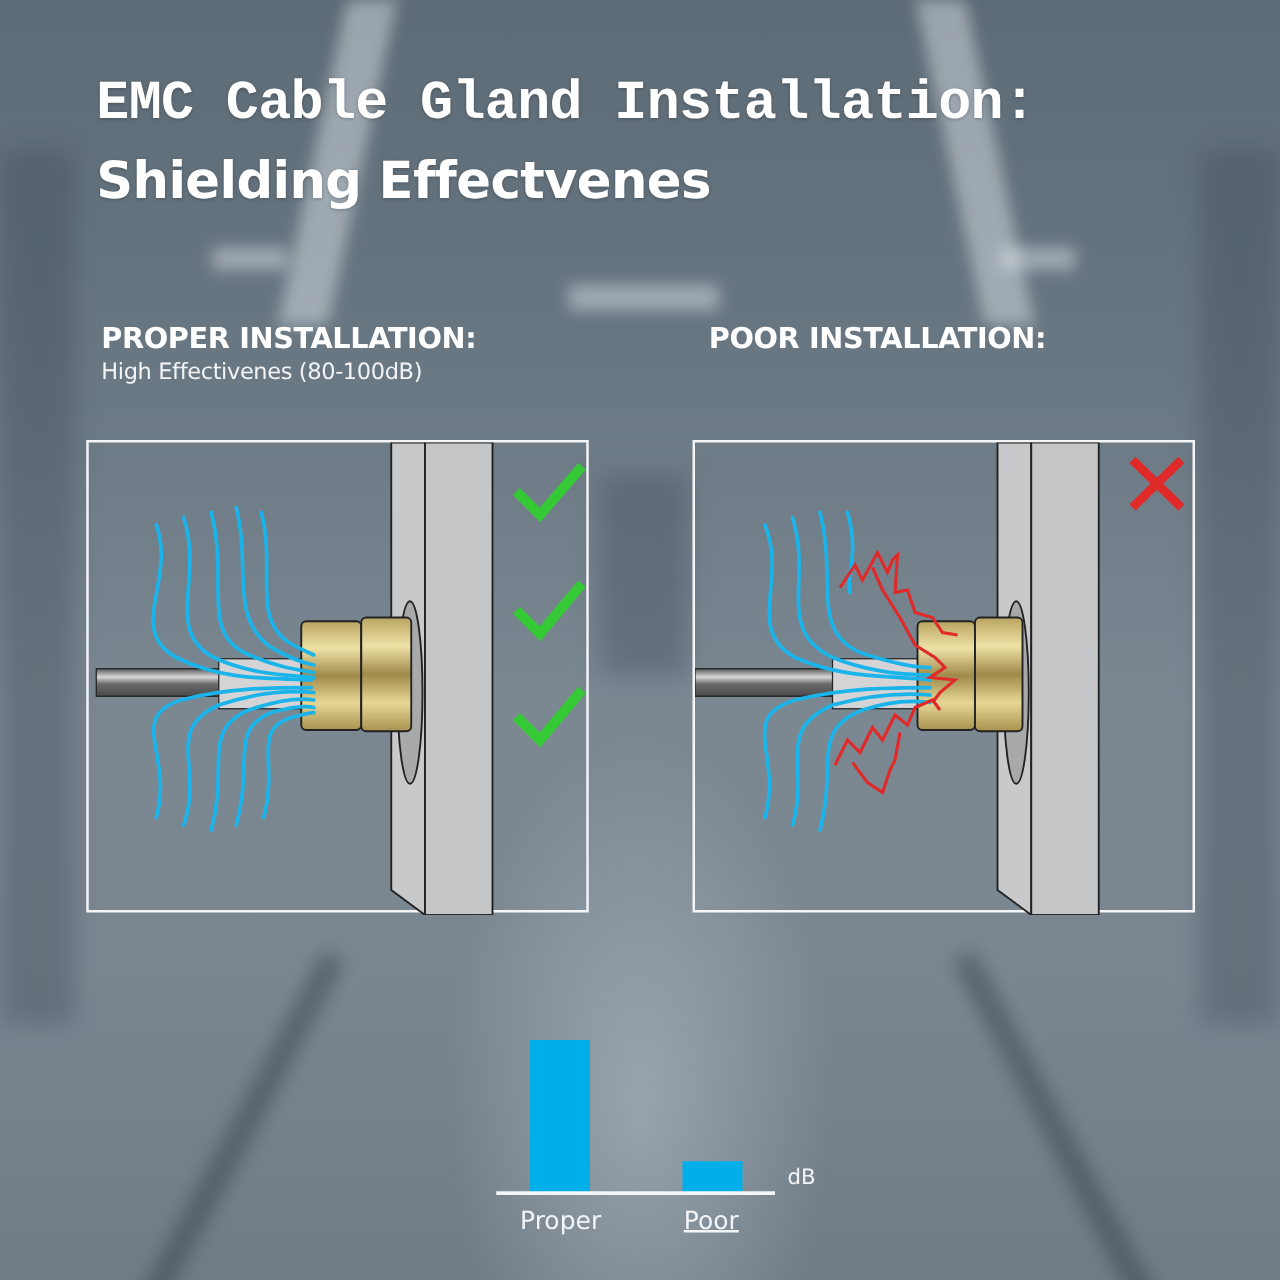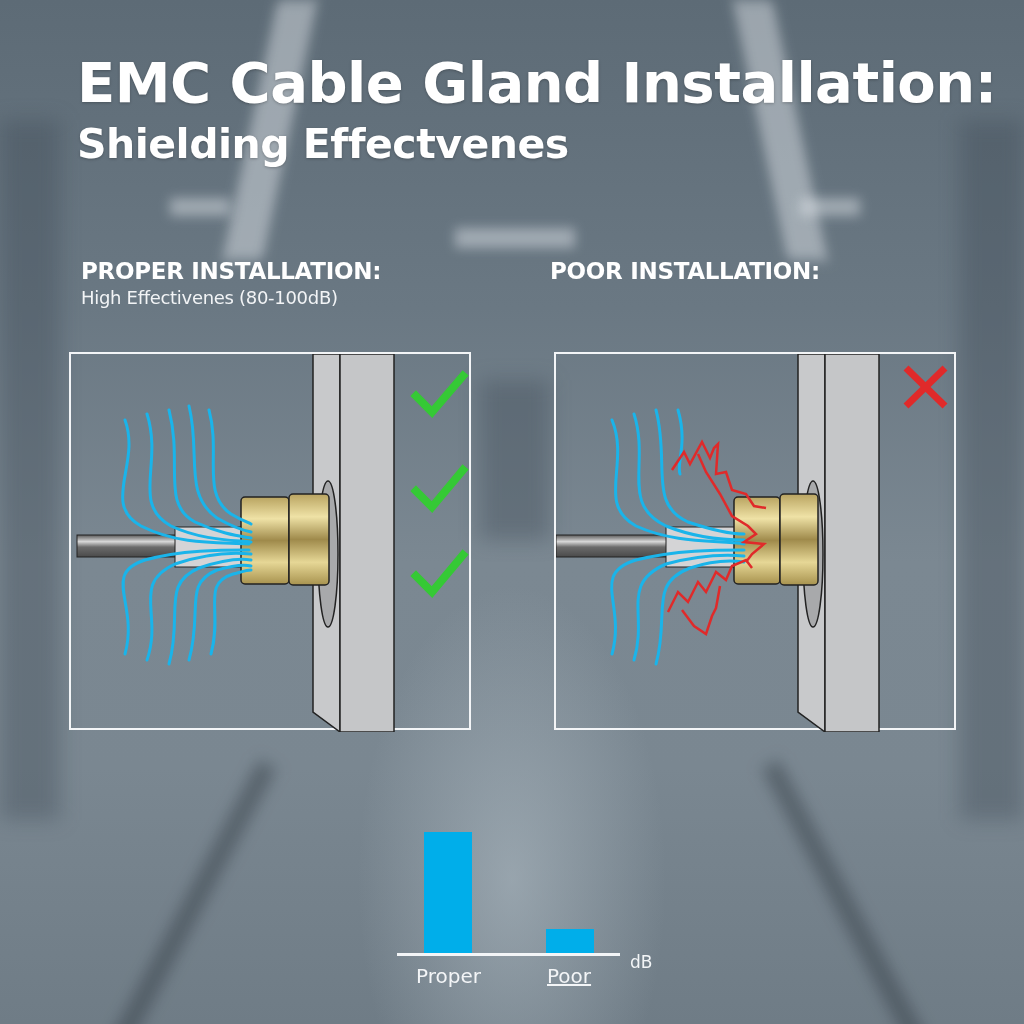--- a/index.html
+++ b/index.html
@@ -8,21 +8,21 @@
     background:#6e7c87;}
   .bg{position:absolute;inset:0;
     background:
       radial-gradient(ellipse 220px 420px at 512px 880px, rgba(180,192,200,0.55), rgba(180,192,200,0) 70%),
       linear-gradient(180deg,#5d6b76 0%,#6a7883 30%,#7b8892 55%,#7a8791 75%,#6f7c86 100%);}
   .bg .ceil-light{position:absolute;background:rgba(230,236,240,0.45);filter:blur(6px);}
   .bg .col{position:absolute;background:rgba(60,72,82,0.35);filter:blur(10px);}
   .bg .floor-line{position:absolute;width:18px;height:420px;background:rgba(40,48,56,0.45);filter:blur(8px);}
   .title{position:absolute;left:77px;top:52px;color:#fff;font-family:"DejaVu Sans",sans-serif;font-weight:bold;
     letter-spacing:-0.5px;text-shadow:0 1px 3px rgba(0,0,0,0.25);}
-  .title .l1{font-size:56px;line-height:62px;display:block;}
+  .title .l1{font-size:44px;line-height:62px;display:block;font-family:Liberation Mono, monospace;}
   .title .l2{font-size:41px;line-height:60px;display:block;}
   .hdr{position:absolute;}
   .hdr .h{display:block;font-weight:bold;font-size:23px;color:#ffffff;letter-spacing:-0.3px;line-height:28px;}
   .hdr .s{display:block;font-size:18px;color:#f2f4f6;line-height:26px;letter-spacing:-0.3px;}
   .panel{position:absolute;width:402px;height:378px;border:2px solid #f3f5f7;box-sizing:border-box;}
   .panel svg{position:absolute;left:0;top:0;}
   .chart{position:absolute;left:380px;top:820px;width:300px;height:180px;}
   .bar{position:absolute;background:#00aeea;}
   .axis{position:absolute;height:3px;background:#f3f5f7;}
   .xlab{position:absolute;color:#f3f5f7;font-size:20px;}
@@ -47,21 +47,21 @@
 <div class="title">
   <span class="l1">EMC Cable Gland Installation:</span>
   <span class="l2">Shielding Effectvenes</span>
 </div>
 
 <div class="hdr" style="left:81px;top:257px;">
   <span class="h">PROPER INSTALLATION:</span>
   <span class="s">High Effectivenes (80-100dB)</span>
 </div>
 
-<div class="hdr" style="left:550px;top:257px;">
+<div class="hdr" style="left:567px;top:257px;">
   <span class="h">POOR INSTALLATION:</span>
 </div>
 
 <div class="panel" style="left:69px;top:352px;">
   <svg width="402" height="378" viewBox="0 0 402 378">
     <defs>
       <linearGradient id="brassA" x1="0" y1="0" x2="0" y2="1">
         <stop offset="0" stop-color="#b9a461"></stop>
         <stop offset="0.25" stop-color="#efe2a6"></stop>
         <stop offset="0.5" stop-color="#9f8a4b"></stop>
@@ -160,16 +160,16 @@
       <line x1="350" y1="14" x2="389" y2="52"></line>
       <line x1="389" y1="14" x2="350" y2="52"></line>
     </g>
   </svg>
 </div>
 
 <div class="chart">
   <div class="bar" style="left:44px;top:12px;width:48px;height:122px;"></div>
   <div class="bar" style="left:166px;top:109px;width:48px;height:25px;"></div>
   <div class="axis" style="left:17px;top:133px;width:223px;"></div>
-  <span class="unit" style="left:250px;top:132px;">dB</span>
+  <span class="unit" style="left:250px;top:112px;">dB</span>
   <span class="xlab" style="left:36px;top:144px;text-align:center;">Proper</span>
   <span class="xlab" style="left:167px;top:144px;text-decoration:underline;">Poor</span>
 </div>
 
 </body></html>

